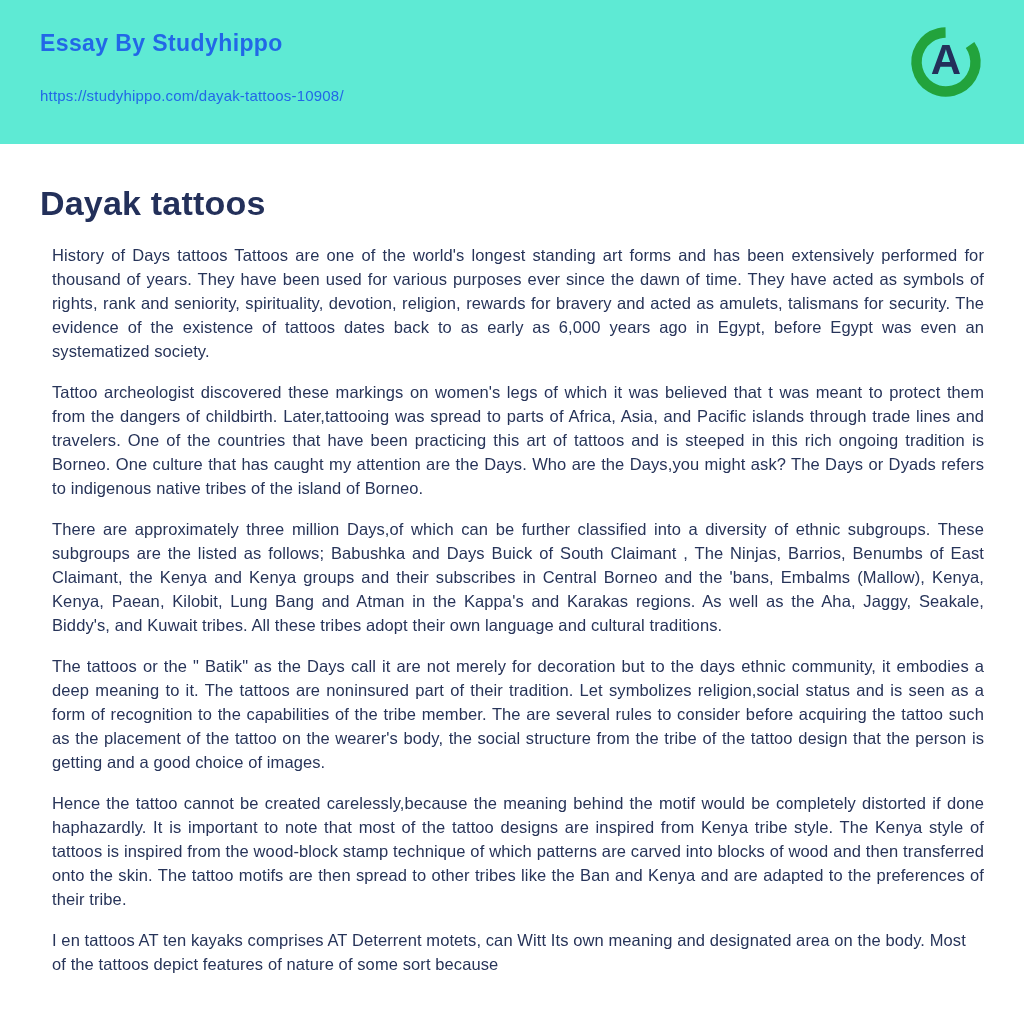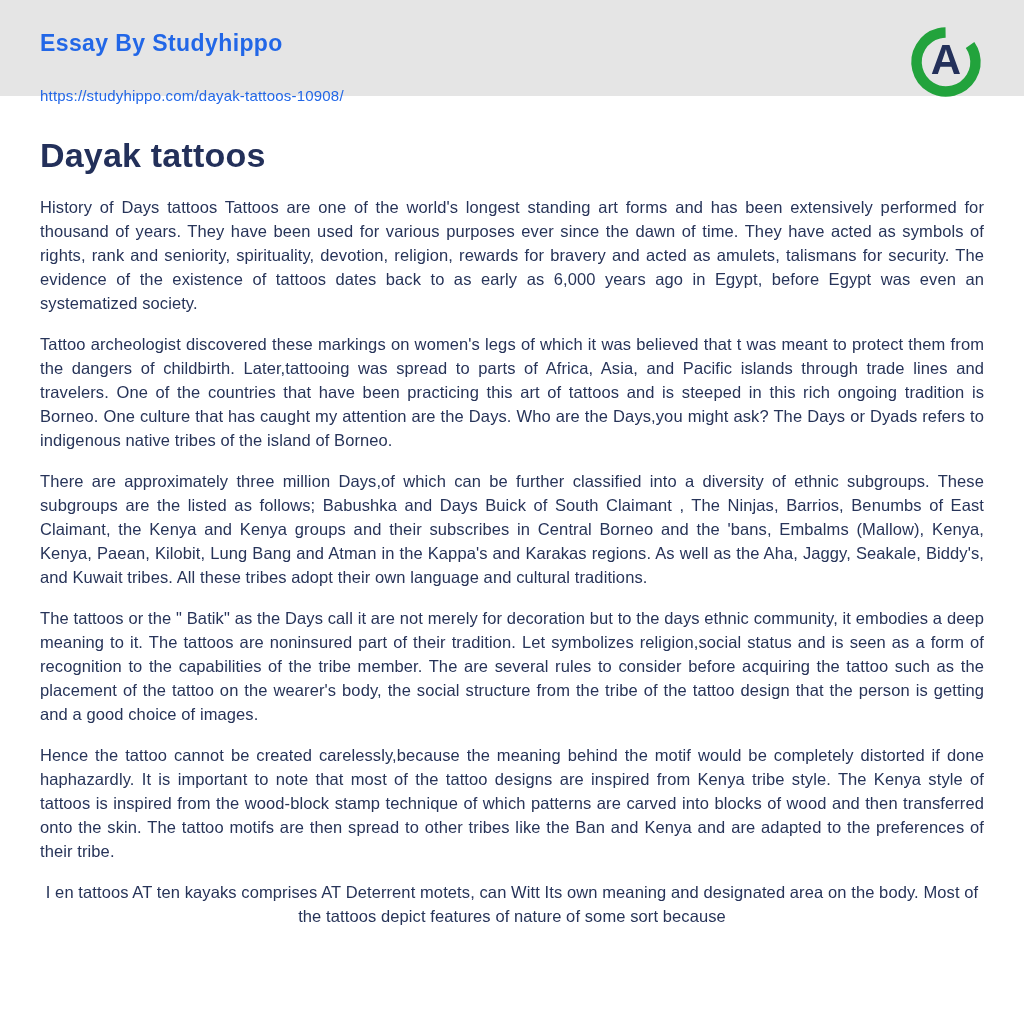--- a/index.html
+++ b/index.html
@@ -11,24 +11,24 @@
     font-family: "Liberation Sans", "DejaVu Sans", sans-serif;
   }
   .page {
     width: 1024px;
     height: 1009px;
     background: #ffffff;
     position: relative;
   }
   
   .header {
-    background: #e5e5e5;
+    background: #5eead4;
     padding: 30px 40px 12px 40px;
     position: relative;
-    height: 96px;
+    height: 144px;
   }
   .byline {
     color: #2267e7;
     font-size: 23px;
     font-weight: 700;
     letter-spacing: 0.4px;
   }
   .source-url {
     display: inline-block;
     margin-top: 30px;
@@ -65,22 +65,23 @@
     letter-spacing: 0.2px;
     margin-bottom: 20px;
   }
   .essay p {
     color: #273459;
     font-size: 16.5px;
     line-height: 24px;
     text-align: justify;
     margin-bottom: 17px;
     letter-spacing: 0.1px;
+    margin-left: 12px;
   }
-  .essay p:last-child { text-align: center; }
+  .essay p:last-child { text-align: left; }
 </style>
 </head>
 <body>
 
 <div class="page">
 
   <div class="header">
     <div class="byline">Essay By Studyhippo</div>
     <a class="source-url" href="#">https://studyhippo.com/dayak-tattoos-10908/</a>
 

